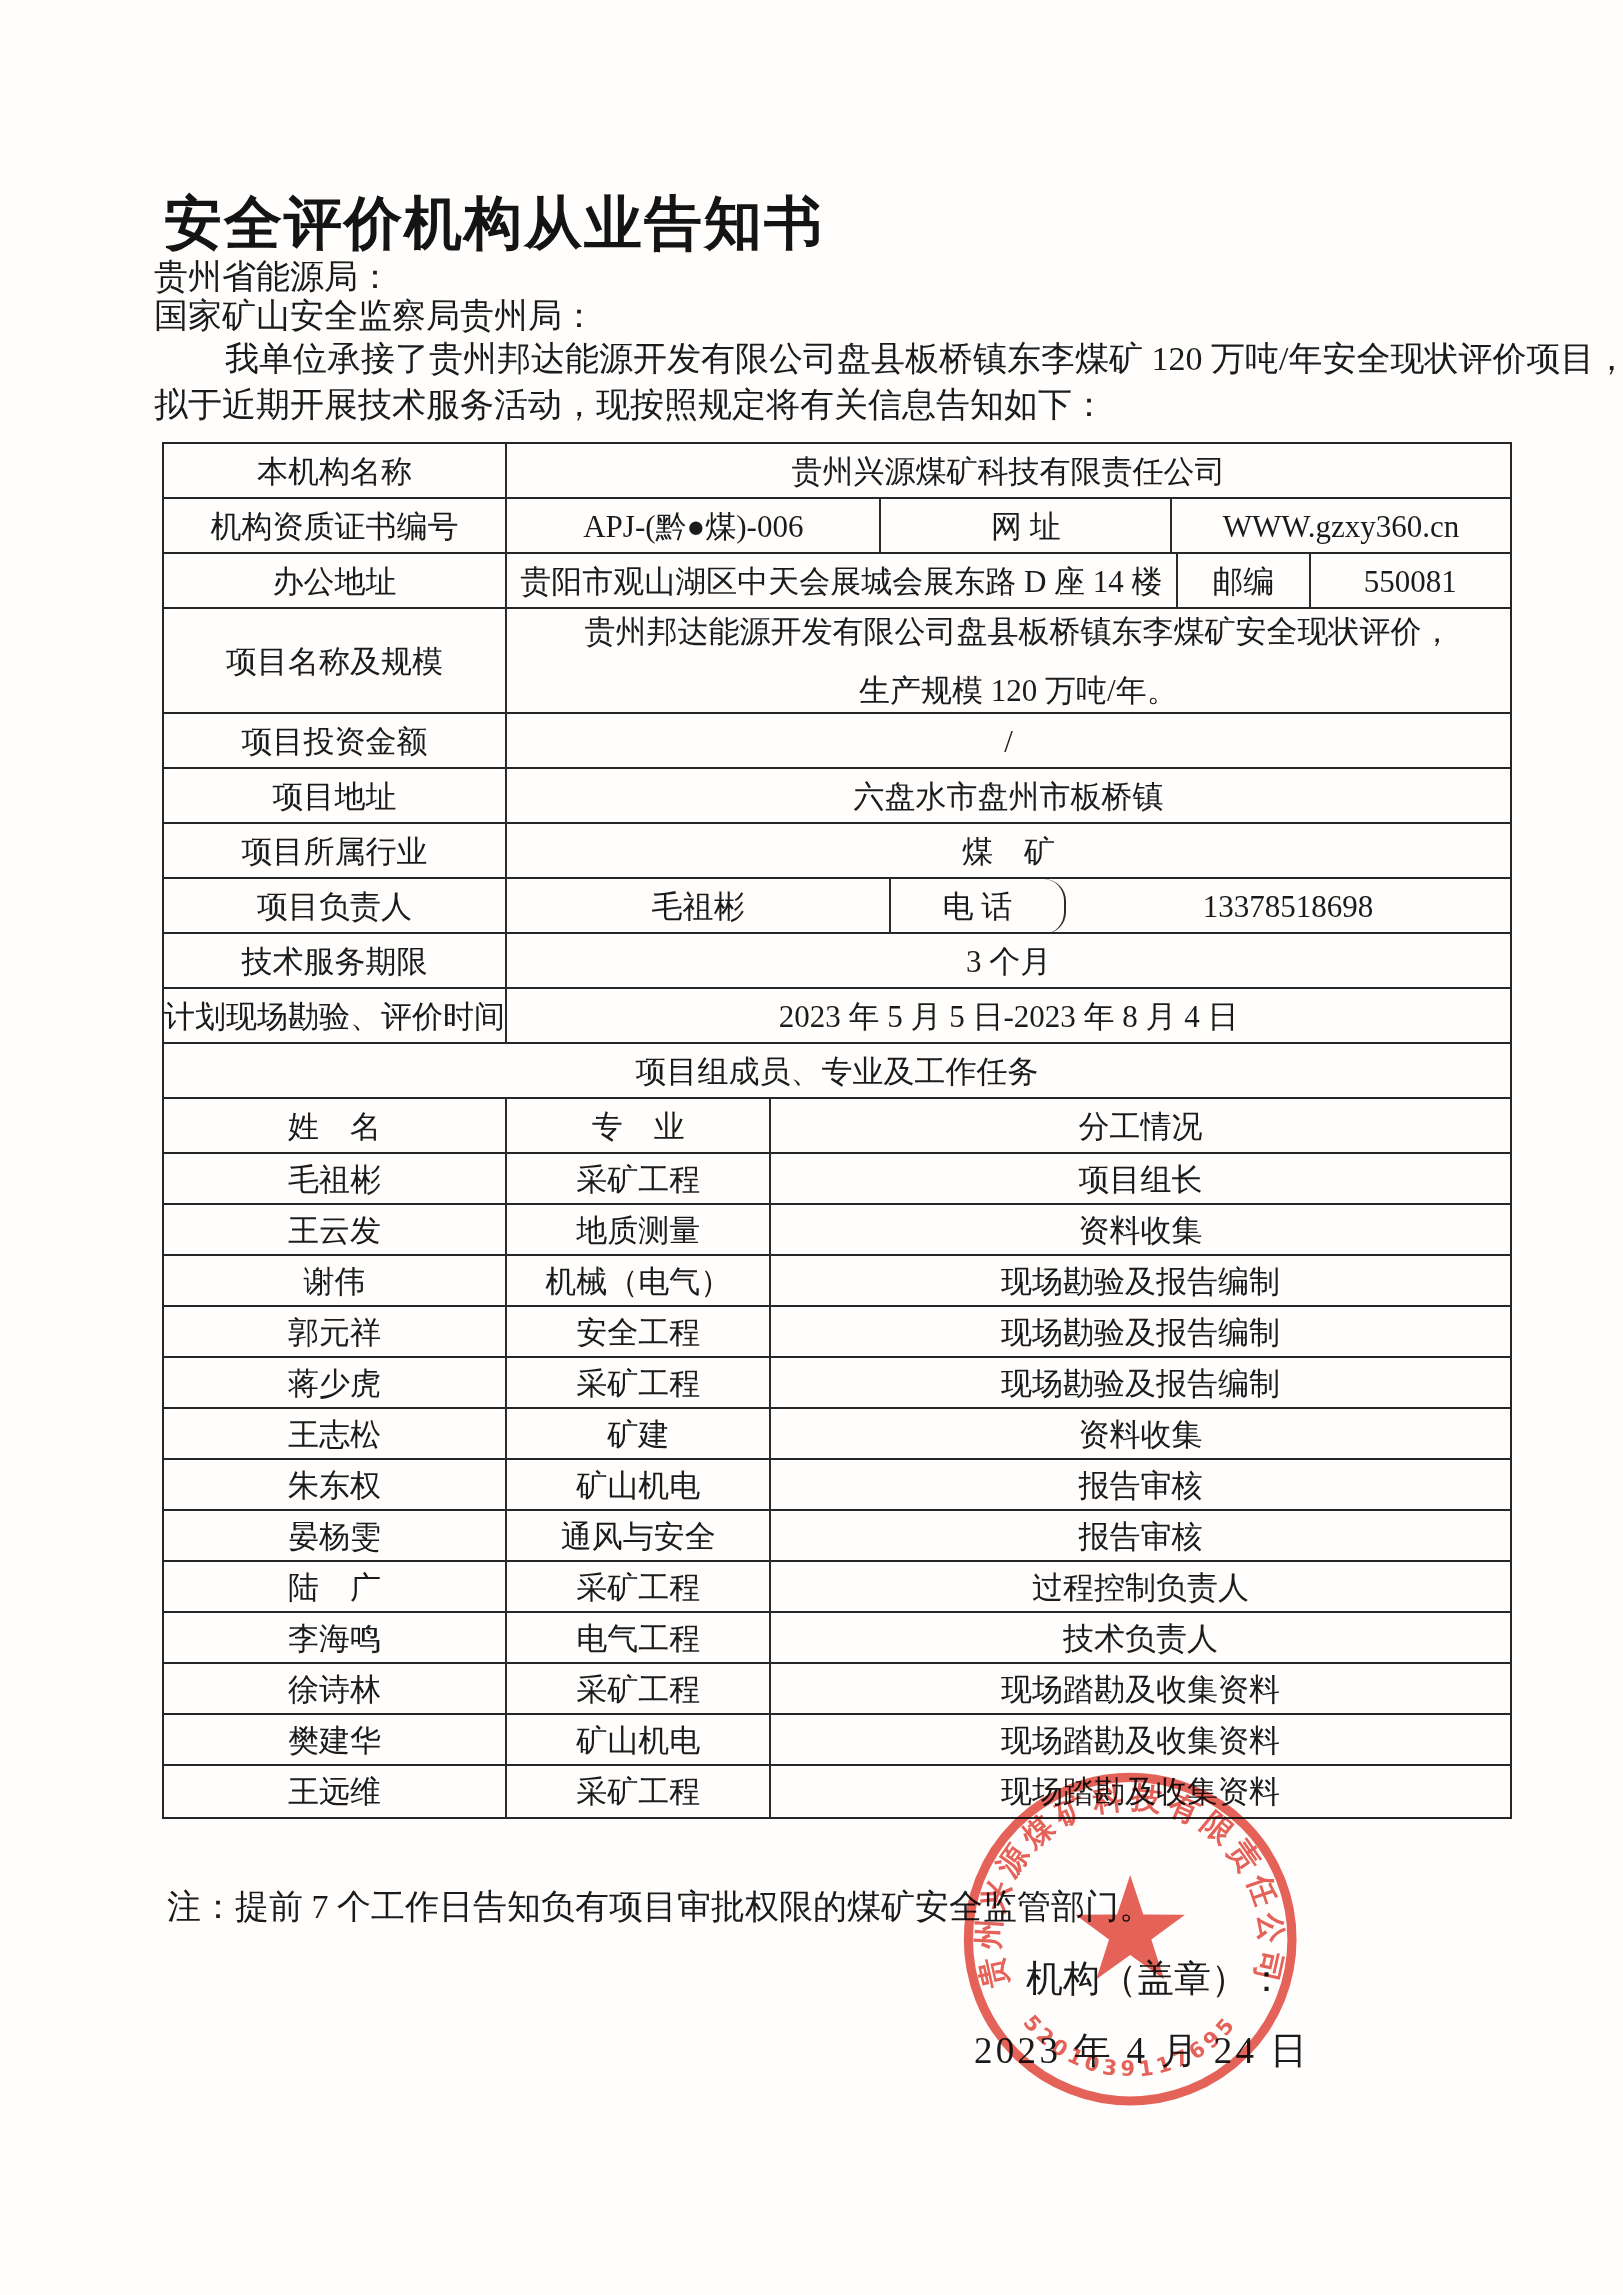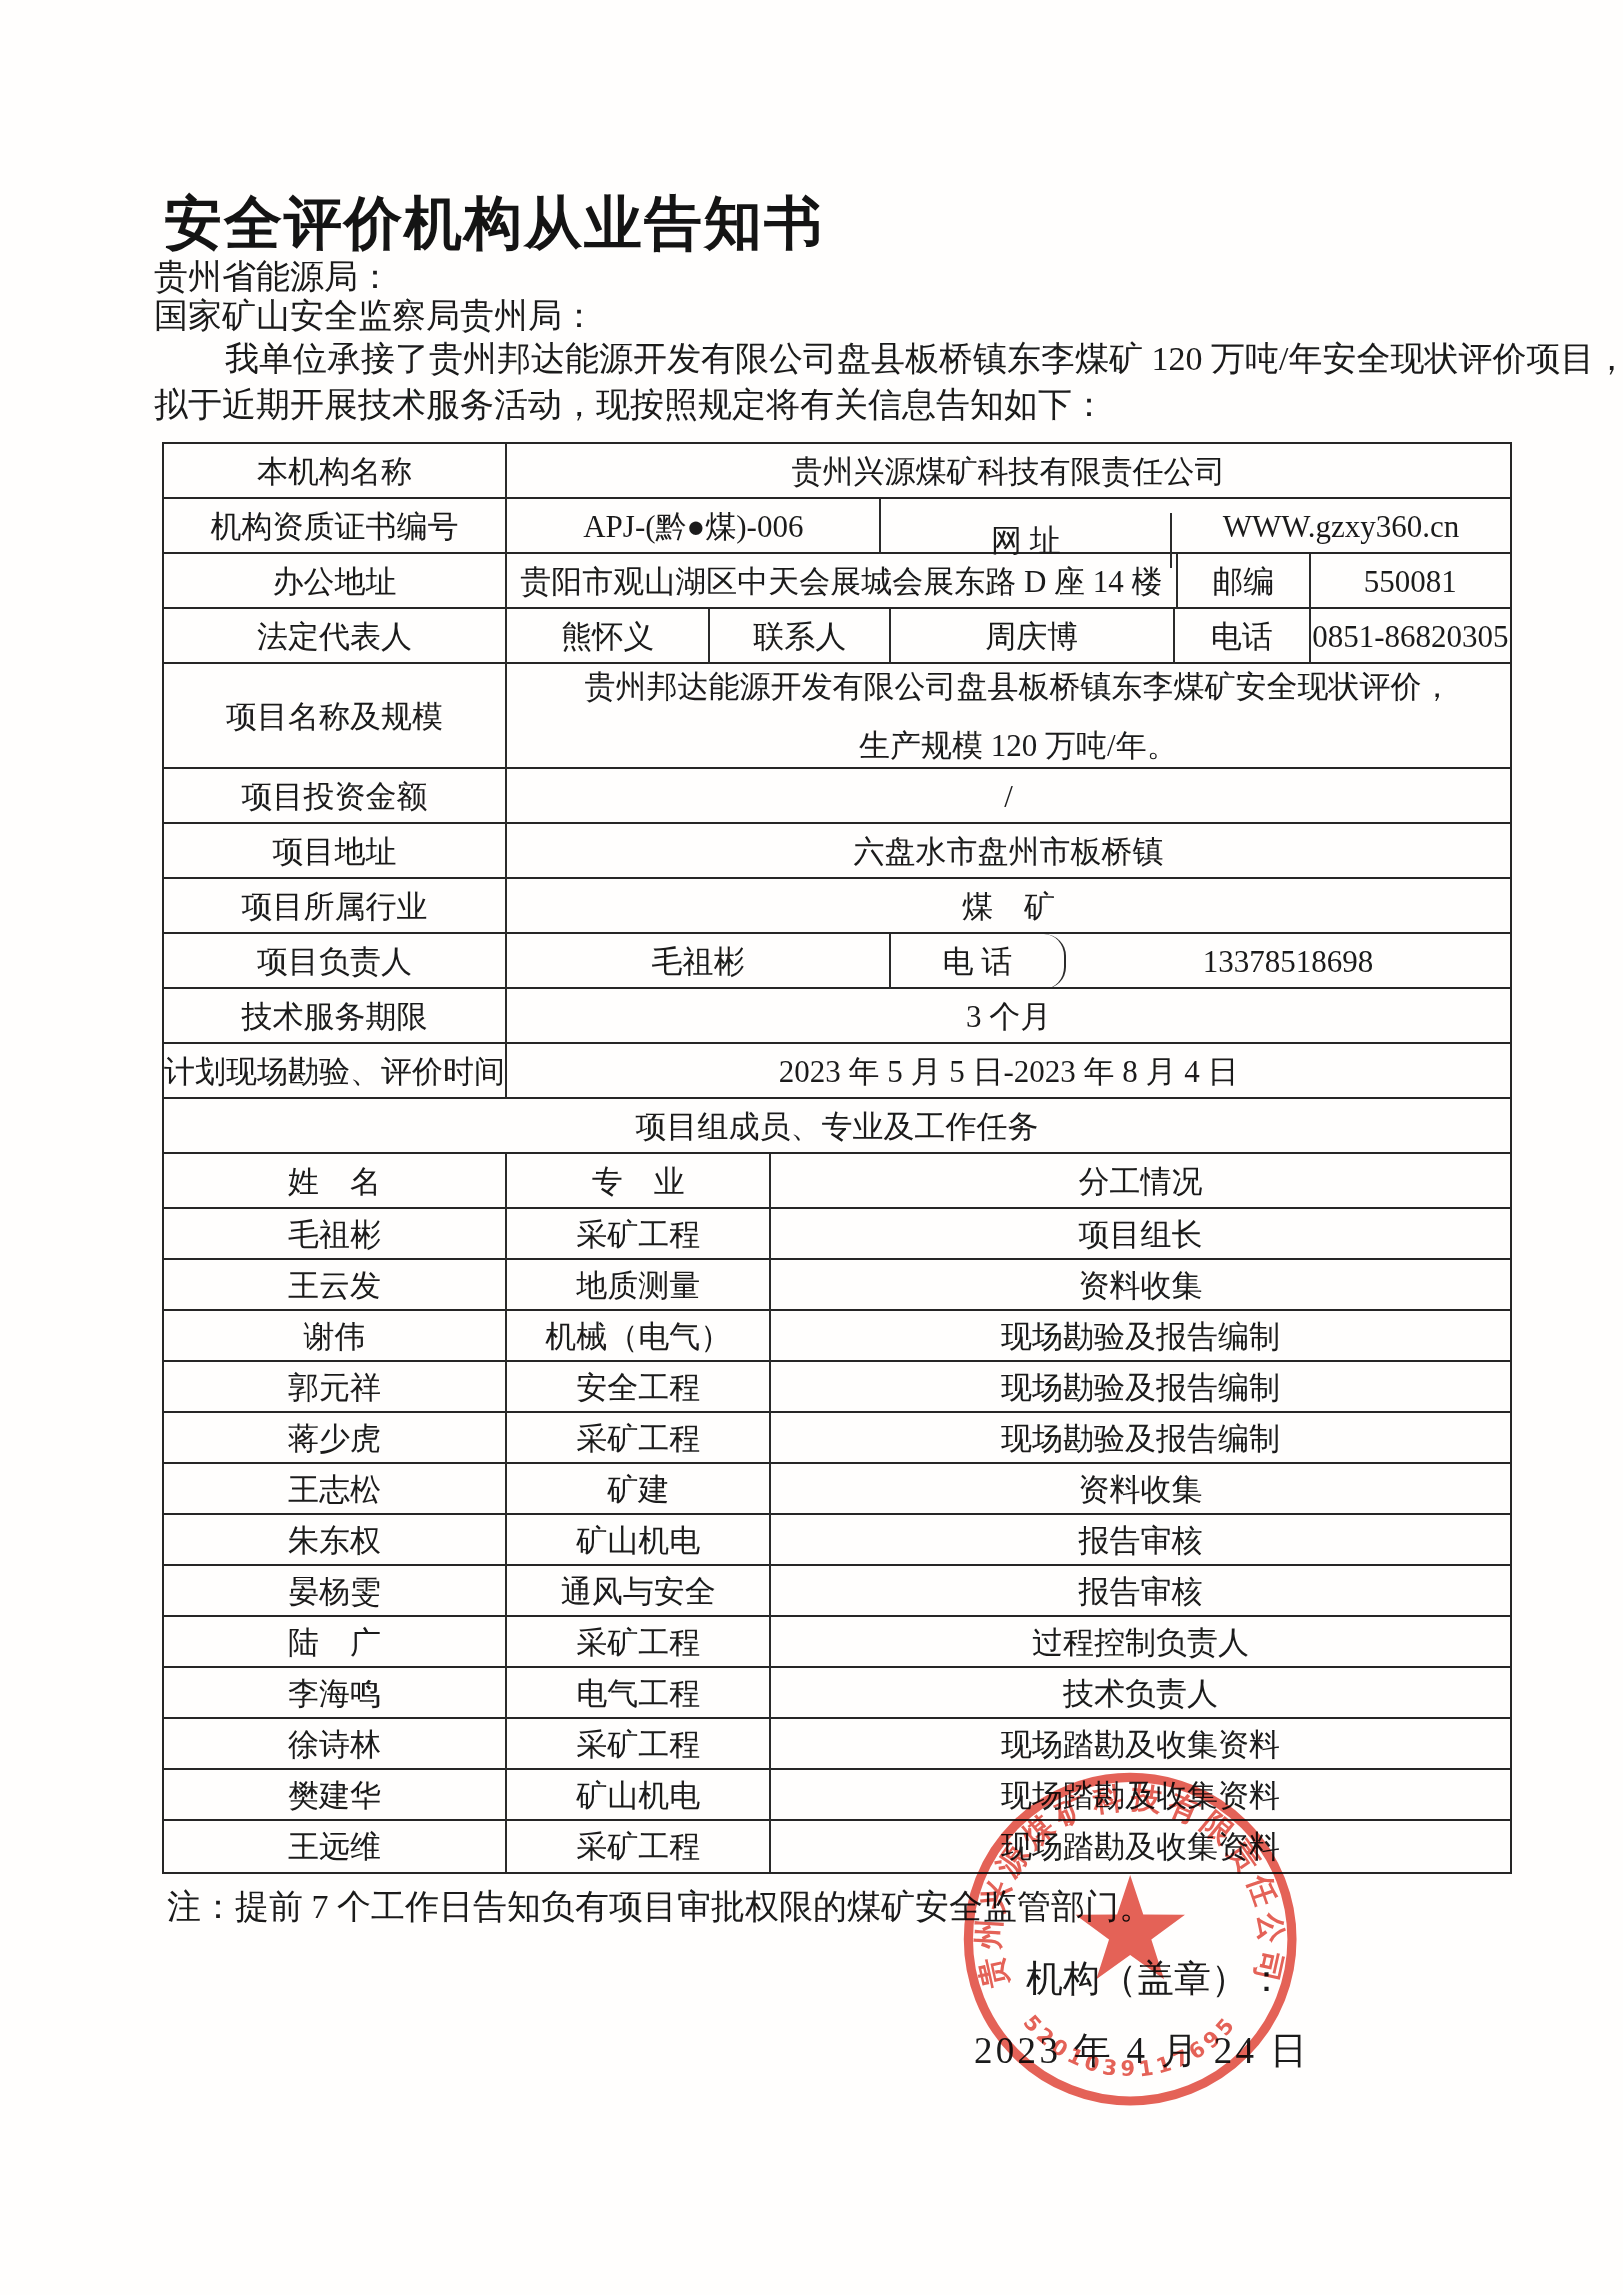--- a/index.html
+++ b/index.html
@@ -27,21 +27,21 @@
   .row{display:flex;border-bottom:2.6px solid #262626;box-sizing:border-box;}
   .row.last{border-bottom:none;}
   .cell{
     display:flex;align-items:center;justify-content:center;
     border-right:2px solid #2b2b2b;box-sizing:border-box;
     font-size:31px;text-align:center;white-space:nowrap;overflow:hidden;color:#1b1b1b;
   }
   .cell.lastc{border-right:none;}
   .h84{height:55px;} .h160{height:105px;} .h78{height:51px;}
   .w-label{width:25.5%;} .w-rest{width:74.5%;}
-  .w-c2{width:27.8%;} .w-c3{width:21.6%;margin-top:14px;} .w-c4{width:25.1%;}
+  .w-c2{width:27.8%;} .w-c3{width:21.6%;} .w-c4{width:25.1%;}
   .w-o2{width:49.8%;} .w-o3{width:9.9%;} .w-o4{width:14.8%;}
   .w-l2{width:15.1%;} .w-l3{width:13.4%;} .w-l4{width:21.1%;} .w-l5{width:10.1%;} .w-l6{width:14.8%;}
   .w-p2{width:28.5%;} .w-p3{width:13%;border-radius:22px;} .w-p4{width:33%;}
   .w-m2{width:19.6%;} .w-m3{width:54.9%;}
   .project-cell{
     flex-direction:column;align-items:center;justify-content:center;
     gap:17px;padding-left:19.6px;text-align:left;
   }
   .note-line{position:absolute;left:167px;top:1884px;font-size:34px;white-space:nowrap;color:#1b1b1b;}
   .seal-caption{position:absolute;left:1026px;top:1954px;font-size:37px;white-space:nowrap;color:#1b1b1b;}
@@ -77,28 +77,20 @@
       <div class="cell h84 w-c4 lastc">WWW.gzxy360.cn</div>
     </div>
 
     <div class="row h84">
       <div class="cell h84 w-label">办公地址</div>
       <div class="cell h84 w-o2">贵阳市观山湖区中天会展城会展东路 D 座 14 楼</div>
       <div class="cell h84 w-o3">邮编</div>
       <div class="cell h84 w-o4 lastc">550081</div>
     </div>
 
-    <div class="row h84">
-      <div class="cell h84 w-label">法定代表人</div>
-      <div class="cell h84 w-l2">熊怀义</div>
-      <div class="cell h84 w-l3">联系人</div>
-      <div class="cell h84 w-l4">周庆博</div>
-      <div class="cell h84 w-l5">电话</div>
-      <div class="cell h84 w-l6 lastc">0851-86820305</div>
-    </div>
 
     <div class="row h160">
       <div class="cell h160 w-label">项目名称及规模</div>
       <div class="cell h160 w-rest lastc project-cell">
         <span>贵州邦达能源开发有限公司盘县板桥镇东李煤矿安全现状评价，</span>
         <span>生产规模 120 万吨/年。</span>
       </div>
     </div>
 
     <div class="row h84">

